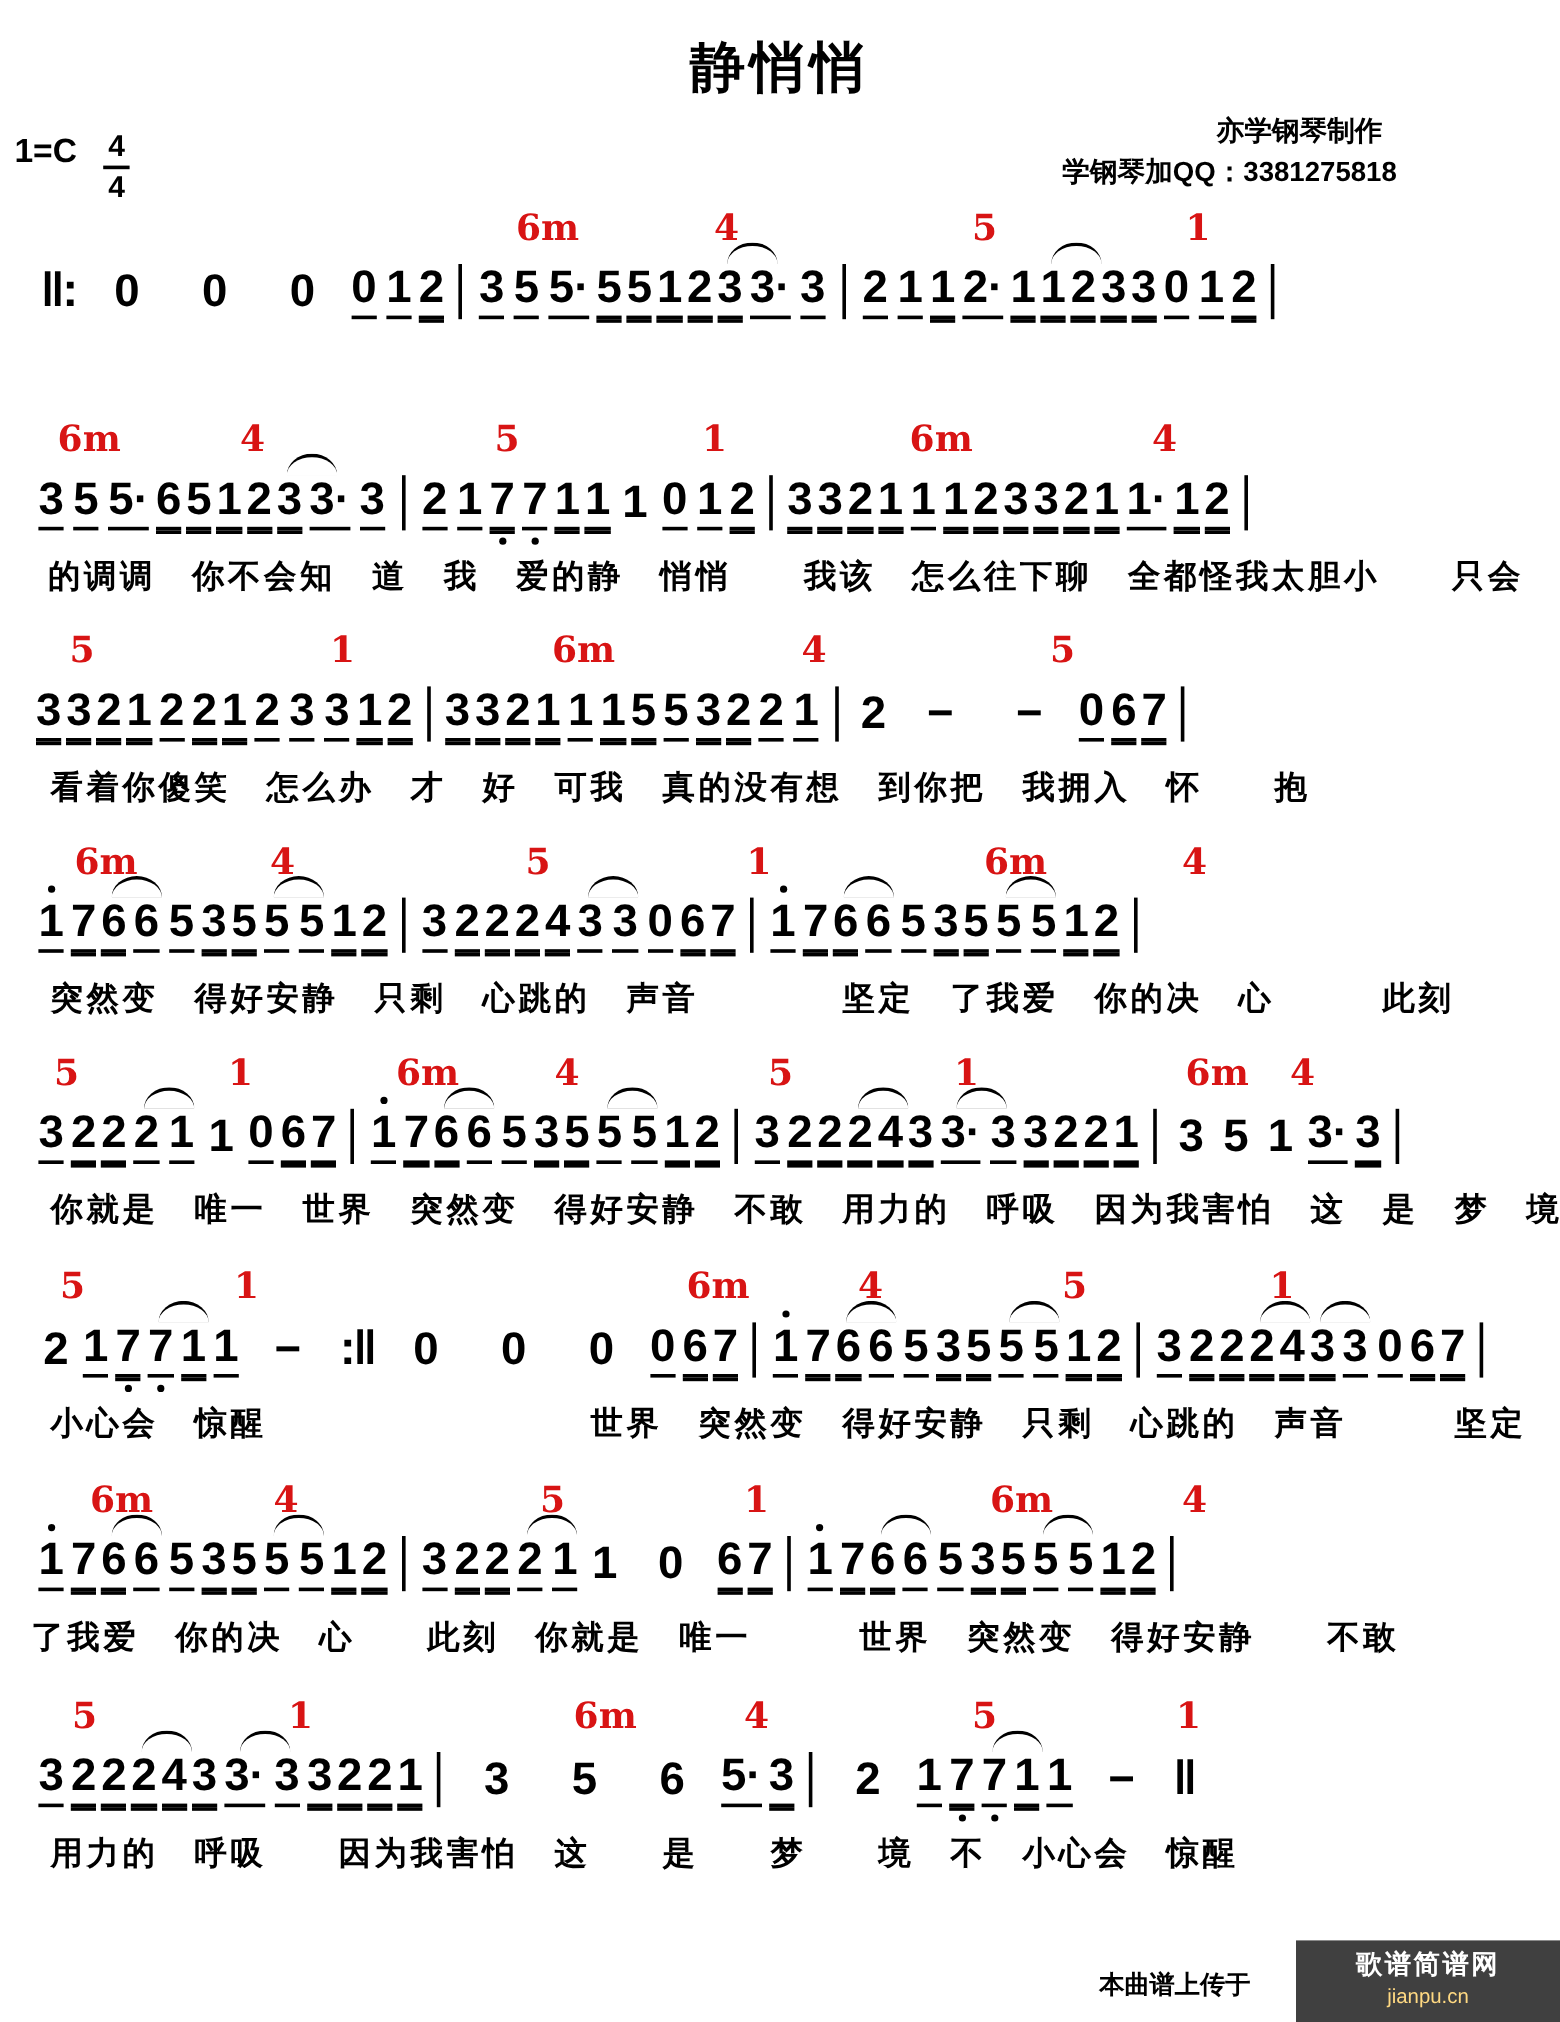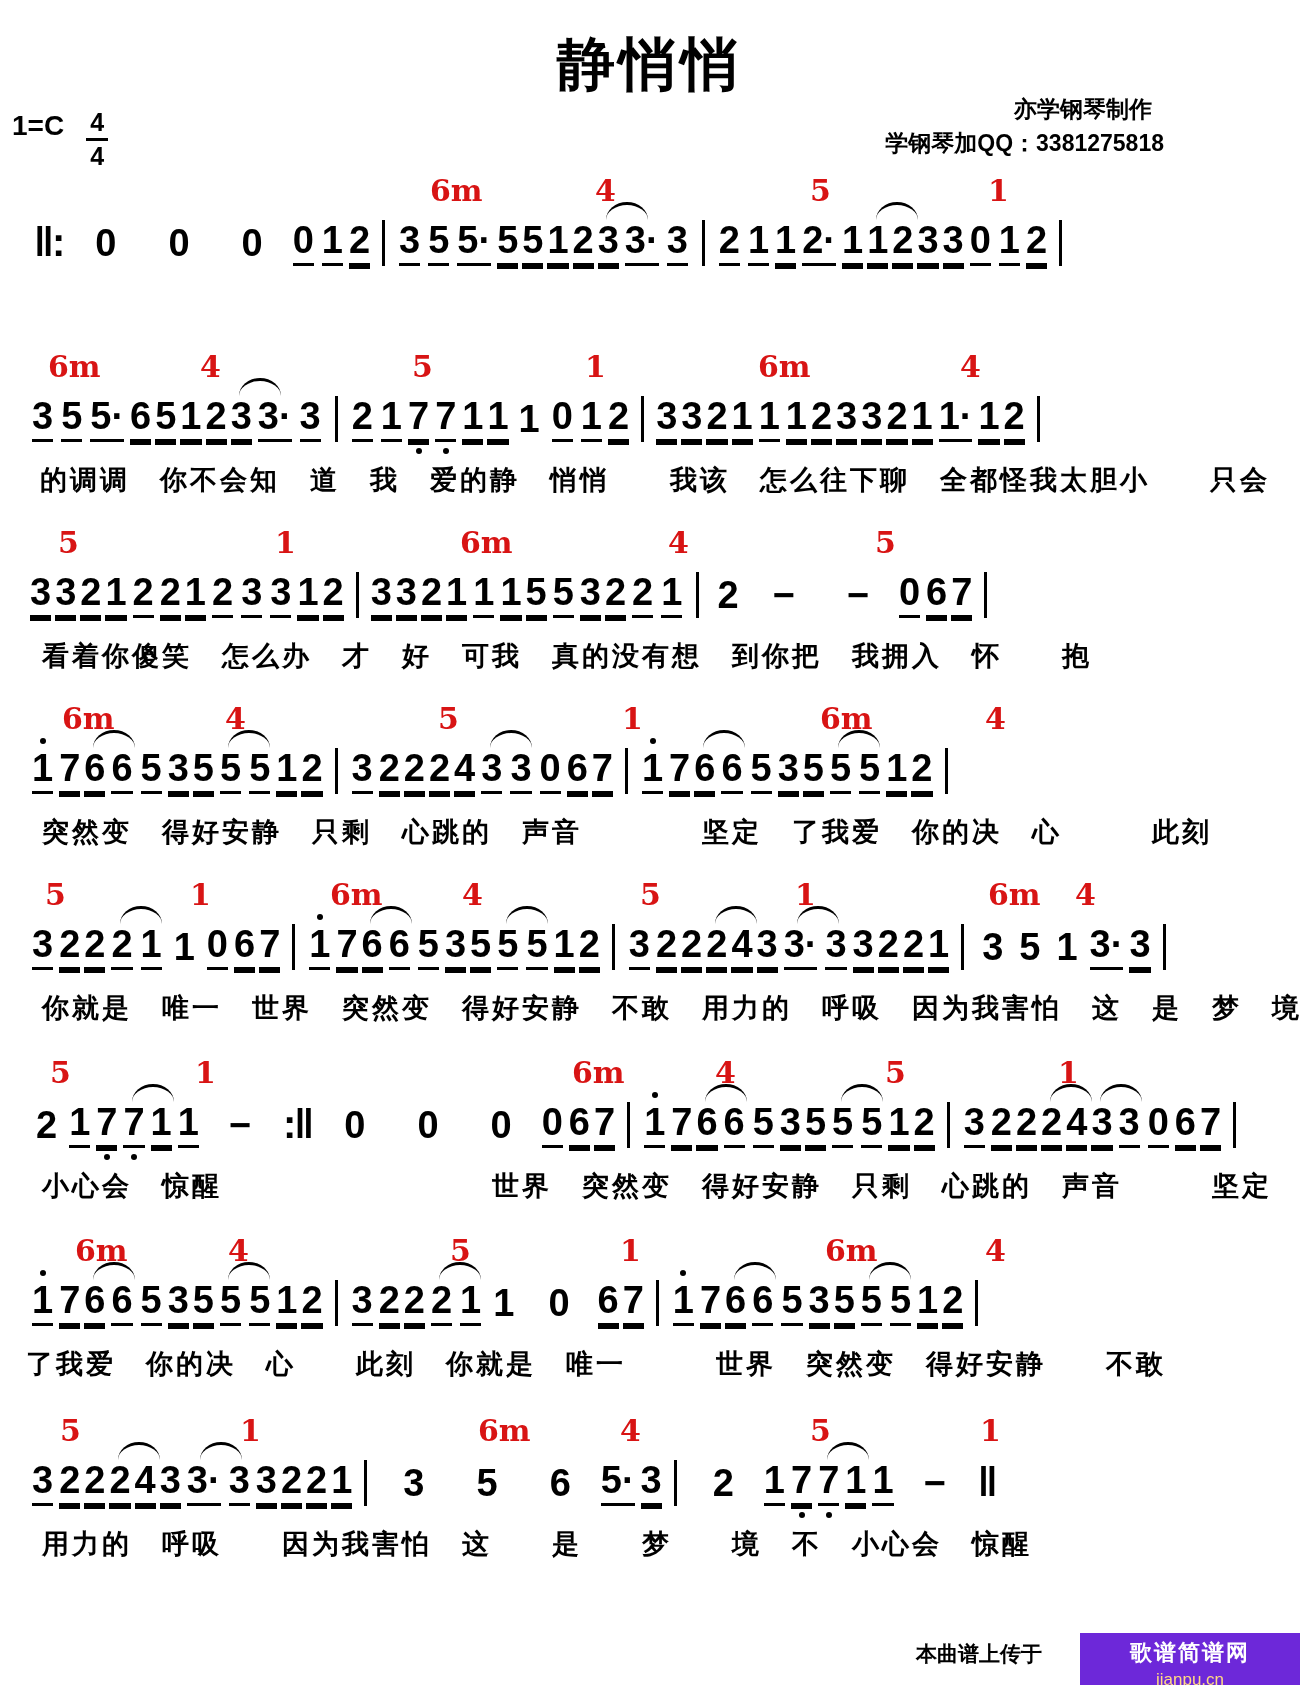--- a/index.html
+++ b/index.html
@@ -1,20 +1,20 @@
 <!DOCTYPE html>
 <html><head>
 <meta charset="utf-8">
 <style>
   html,body{margin:0;padding:0;background:#ffffff;}
   #page{position:relative;width:1300px;height:1685px;background:#ffffff;overflow:hidden;
         font-family:"Liberation Sans",sans-serif;color:#000;}
 
   .title{position:absolute;top:26px;left:0;width:100%;text-align:center;
-         font-size:58px;font-weight:700;letter-spacing:4px;}
+         font-size:46px;font-weight:700;letter-spacing:4px;}
   .credit1{position:absolute;top:94px;right:148px;font-size:23px;font-weight:700;}
   .credit2{position:absolute;top:128px;right:136px;font-size:23px;font-weight:700;}
 
   .keysig{position:absolute;top:110px;left:12px;display:flex;
           font-size:28px;font-weight:700;}
   .frac{display:inline-block;margin-left:22px;text-align:center;line-height:1;font-size:25px;}
   .frac .top{display:block;border-bottom:3px solid #000;padding:0 4px 3px;}
   .frac .bot{display:block;padding-top:3px;}
 
   .system{position:absolute;left:0;right:0;height:172px;}
@@ -39,21 +39,21 @@
        border-top:3px solid #000;border-radius:50% 50% 0 0/100% 100% 0 0;}
   .lyrics{position:absolute;top:110px;left:0;white-space:pre;
           font-size:27px;font-weight:700;letter-spacing:3px;}
 
   .upload{position:absolute;left:916px;top:1640px;font-size:21px;font-weight:700;}
   .sitelogo{position:absolute;left:1032px;top:1578px;font-family:"DejaVu Serif",serif;
             font-size:37px;font-weight:700;color:#e2372b;opacity:.88;filter:blur(.6px);
             white-space:nowrap;}
   .logoblob{display:inline-block;width:26px;height:26px;border-radius:50% 50% 50% 6px;
             background:#e2372b;margin-right:4px;vertical-align:middle;}
-  .wm{position:absolute;right:0;bottom:0;width:220px;height:52px;background:#6d28d9;
+  .wm{position:absolute;right:0;bottom:0;width:220px;height:68px;background:#404040;
       text-align:center;padding-top:5px;box-sizing:border-box;}
   .wm .site{display:block;color:#ffffff;font-size:22px;font-weight:700;letter-spacing:2px;}
   .wm .url{display:block;color:#ffd982;font-size:17px;margin-top:2px;}
 </style>
 </head>
 <body>
 
 <div id="page">
   <div class="title">静悄悄</div>
   <div class="credit1">亦学钢琴制作</div>

